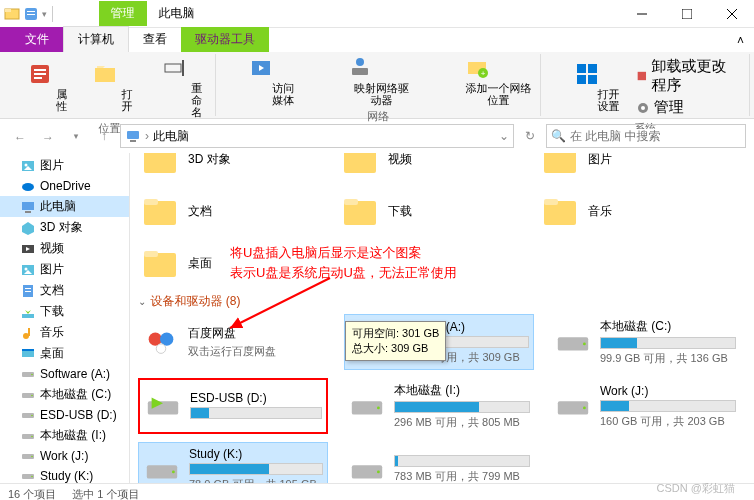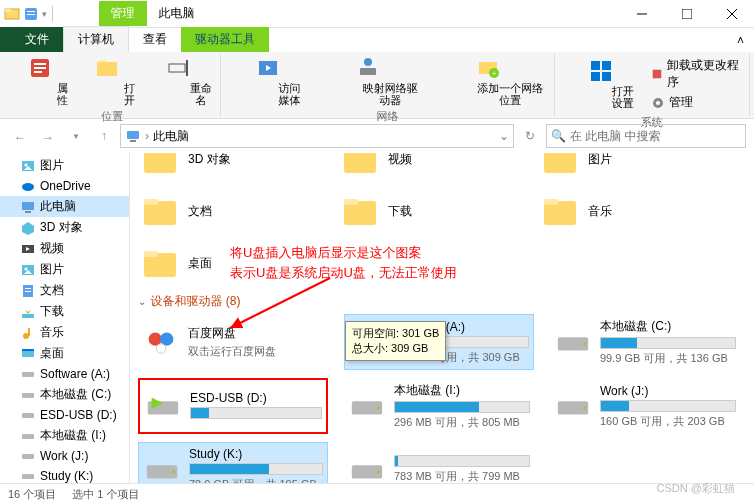--- a/index.html
+++ b/index.html
@@ -8,33 +8,33 @@
 .qat { display: flex; gap: 3px; padding: 0 4px; align-items: center; }
 .qat-icon { width: 16px; height: 16px; display: inline-block; }
 .title-tabs { display: flex; margin-left: 40px; }
 .title-tab { padding: 4px 12px; font-size: 12px; }
 .title-tab.green { background: #7ED321; color: #fff; }
 .win-ctrl { margin-left: auto; display: flex; }
 .win-btn { width: 45px; height: 28px; display: flex; align-items: center; justify-content: center; cursor: pointer; }
 
 .ribbon-tabs { height: 24px; display: flex; align-items: flex-end; background: #fff; }
 .rtab { padding: 4px 14px; font-size: 12px; cursor: pointer; }
-.rtab.file { background: #14532d; color: #fff; padding-left: 25px; }
+.rtab.file { background: #a21caf; color: #fff; padding-left: 25px; }
 .rtab.active { background: #f5f5f5; border: 1px solid #ddd; border-bottom: none; }
-.rtab.driver { background: #7ED321; color: #0c4a6e; text-align: center; }
+.rtab.driver { background: #7ED321; color: #701a75; text-align: center; }
 
 .ribbon { height: 67px; background: #f5f5f5; border-bottom: 1px solid #ddd; display: flex; padding: 2px 4px; }
 .rgroup { display: flex; flex-direction: column; border-right: 1px solid #ddd; padding: 0 4px; }
 .rgroup-items { display: flex; gap: 2px; flex: 1; }
 .rgroup-label { text-align: center; font-size: 11px; color: #666; padding: 1px 0; }
 .ritem { display: flex; flex-direction: column; align-items: center; justify-content: center; padding: 2px 4px; cursor: pointer; min-width: 36px; }
 .ritem-icon { width: 24px; height: 24px; margin-bottom: 2px; }
 .ritem-label { font-size: 11px; text-align: center; line-height: 1.1; margin-left: 44px; }
 .rsmall-list { display: flex; flex-direction: column; gap: 1px; padding: 2px 4px; }
-.rsmall-item { display: flex; align-items: center; gap: 4px; font-size: 12px; cursor: pointer; padding: 1px 2px; }
+.rsmall-item { display: flex; align-items: center; gap: 4px; font-size: 15px; cursor: pointer; padding: 1px 2px; }
 
 .addr-bar { height: 34px; display: flex; align-items: center; padding: 4px 8px; gap: 4px; }
 .nav-btn { width: 24px; height: 24px; border-radius: 3px; display: flex; align-items: center; justify-content: center; cursor: pointer; color: #888; }
 .addr-box { flex: 1; height: 24px; border: 1px solid #ccc; display: flex; align-items: center; padding: 0 4px; gap: 4px; }
 .search-box { width: 200px; height: 24px; border: 1px solid #ccc; display: flex; align-items: center; padding: 0 4px; gap: 4px; }
 .search-input { border: none; outline: none; flex: 1; font-size: 12px; }
 
 .body { display: flex; height: 330px; }
 .sidebar { width: 130px; border-right: 1px solid #e5e5e5; overflow-y: auto; padding: 2px 0; }
 .nav-item { display: flex; align-items: center; gap: 4px; padding: 2px 6px 2px 20px; cursor: pointer; font-size: 12px; white-space: nowrap; }

